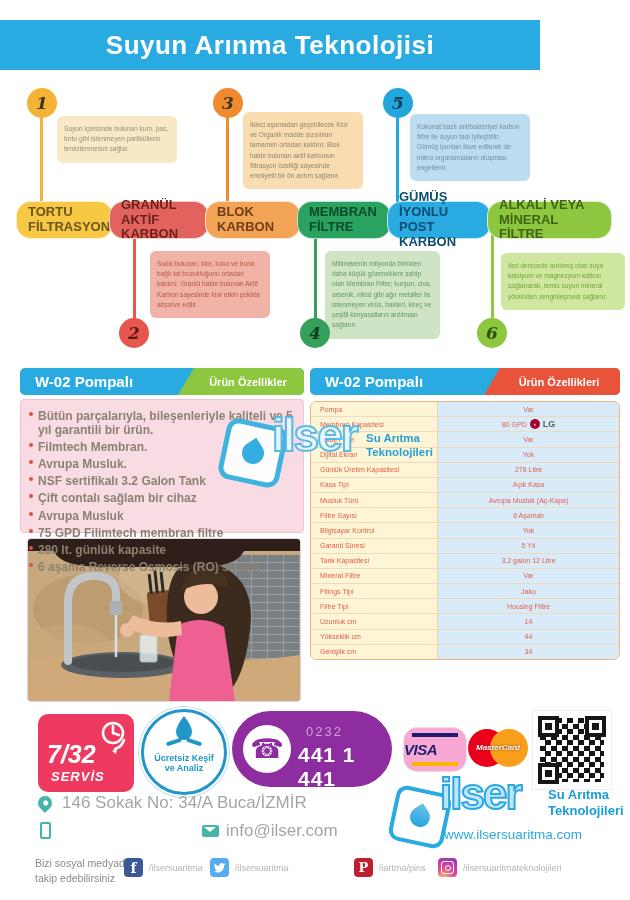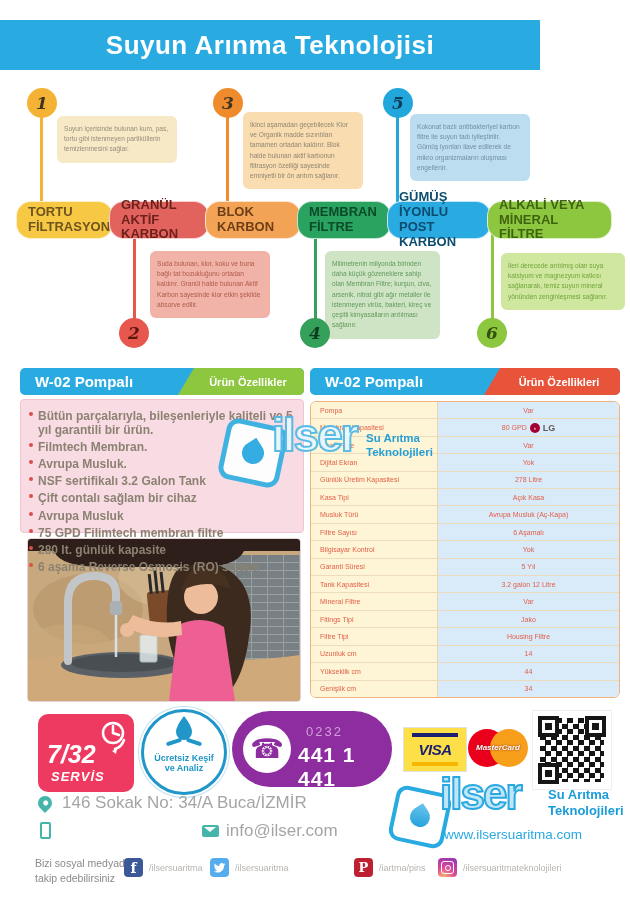--- a/index.html
+++ b/index.html
@@ -54,21 +54,21 @@
   .green-tab{width:126px;background:#8dc63f;}
   .red-tab{width:136px;background:#e8543a;}
   .features-box{position:absolute;left:20px;top:399px;width:284px;height:134px;background:#f9dbe3;
                 border:1px solid #f0c2d2;border-radius:4px;box-sizing:border-box;padding:6px 8px;z-index:1;}
   .features-box ul{margin:0;padding:0;list-style:none;}
   .features-box li{font-size:12px;color:#8b8272;margin:3.1px 0;padding-left:9px;position:relative;font-weight:bold;}
   .features-box li::before{content:"";position:absolute;left:0;top:3px;width:4px;height:4px;border-radius:50%;background:#d9504a;}
   .photo{position:absolute;left:27px;top:538px;width:272px;height:162px;border-radius:4px;overflow:hidden;
          border:1px solid #e3d2d8;}
   
-  .spec-table{position:absolute;left:310px;top:401px;width:310px;height:297px;border:1px solid #f2b27c;
+  .spec-table{position:absolute;left:310px;top:401px;width:310px;height:259px;border:1px solid #f2b27c;
               border-radius:6px;overflow:hidden;display:flex;flex-direction:column;box-sizing:border-box;z-index:1;}
   .spec-row{flex:1;display:flex;border-bottom:1px solid #eddcbb;}
   .spec-row:last-child{border-bottom:none;}
   .spec-label{width:126px;background:#fdf5d5;color:#e2604b;font-size:7px;display:flex;align-items:center;
               padding-left:9px;box-sizing:border-box;}
   .spec-value{flex:1;background:#d9eaf8;color:#e2604b;font-size:7px;display:flex;align-items:center;
               justify-content:center;border-left:1px solid #e6d6b4;gap:3px;}
   .lg-dot{width:10px;height:10px;border-radius:50%;background:#a50034;color:#fff;font-size:4.5px;
           display:flex;align-items:center;justify-content:center;font-weight:bold;}
   .lg-dot::before{content:"◖";font-size:5px;}
@@ -89,22 +89,22 @@
   .badge-kesif{position:absolute;left:141px;top:709px;width:86px;height:86px;border-radius:50%;background:#fff;
                border:3px solid #2196c9;box-sizing:border-box;display:flex;flex-direction:column;align-items:center;
                justify-content:flex-start;box-shadow:0 0 0 2px #fff,0 0 0 3px #bfe2f2;}
   .badge-kesif .kt{font-size:9px;font-weight:bold;color:#2196c9;text-align:center;line-height:1.15;margin-top:1px;}
   .badge-phone{position:absolute;left:232px;top:711px;width:160px;height:76px;background:#8e2da0;border-radius:38px;}
   .phone-disc{position:absolute;left:11px;top:14px;width:48px;height:48px;background:#fff;border-radius:50%;
               display:flex;align-items:center;justify-content:center;}
   .phone-disc::before{content:"\260E";font-size:27px;color:#8e2da0;}
   .badge-phone .area{position:absolute;left:74px;top:13px;font-size:13px;color:#cf9fd9;letter-spacing:2px;}
   .badge-phone .num{position:absolute;left:66px;top:32px;font-size:21px;font-weight:bold;color:#fff;letter-spacing:1px;}
-  .visa-card{position:absolute;left:403px;top:727px;width:62px;height:43px;background:#fde047;border-radius:0;
-             border:1px solid #e2e2e2;display:flex;align-items:center;justify-content:center;overflow:hidden;}
+  .visa-card{position:absolute;left:403px;top:727px;width:62px;height:43px;background:#f9a8d4;border-radius:14px;
+             border:1px solid #e2e2e2;display:flex;align-items:center;overflow:hidden;}
   .visa-card::before{content:"";position:absolute;top:5px;left:8px;right:8px;height:4px;background:#1a1f71;}
   .visa-card::after{content:"";position:absolute;bottom:5px;left:8px;right:8px;height:4px;background:#f7b600;}
   .visa-text{font-size:15px;font-weight:bold;font-style:italic;color:#1a1f71;letter-spacing:-.5px;}
   .mc-card{position:absolute;left:468px;top:722px;width:60px;height:52px;}
   .mc-red{position:absolute;left:0;top:7px;width:38px;height:38px;border-radius:50%;background:#eb001b;}
   .mc-orange{position:absolute;right:0;top:7px;width:38px;height:38px;border-radius:50%;background:#f79e1b;}
   .mc-text{position:absolute;left:0;right:0;top:21px;text-align:center;color:#fff;font-size:8px;font-weight:bold;
            font-style:italic;text-shadow:0 0 2px #7a1010;z-index:2;}
   .qr{position:absolute;left:532px;top:710px;width:80px;height:80px;background:#fff;border:1px solid #eee;box-sizing:border-box;}
   .qr-inner{position:absolute;inset:7px;background:repeating-conic-gradient(#161616 0% 25%,#fff 0% 50%);background-size:11px 11px;}

